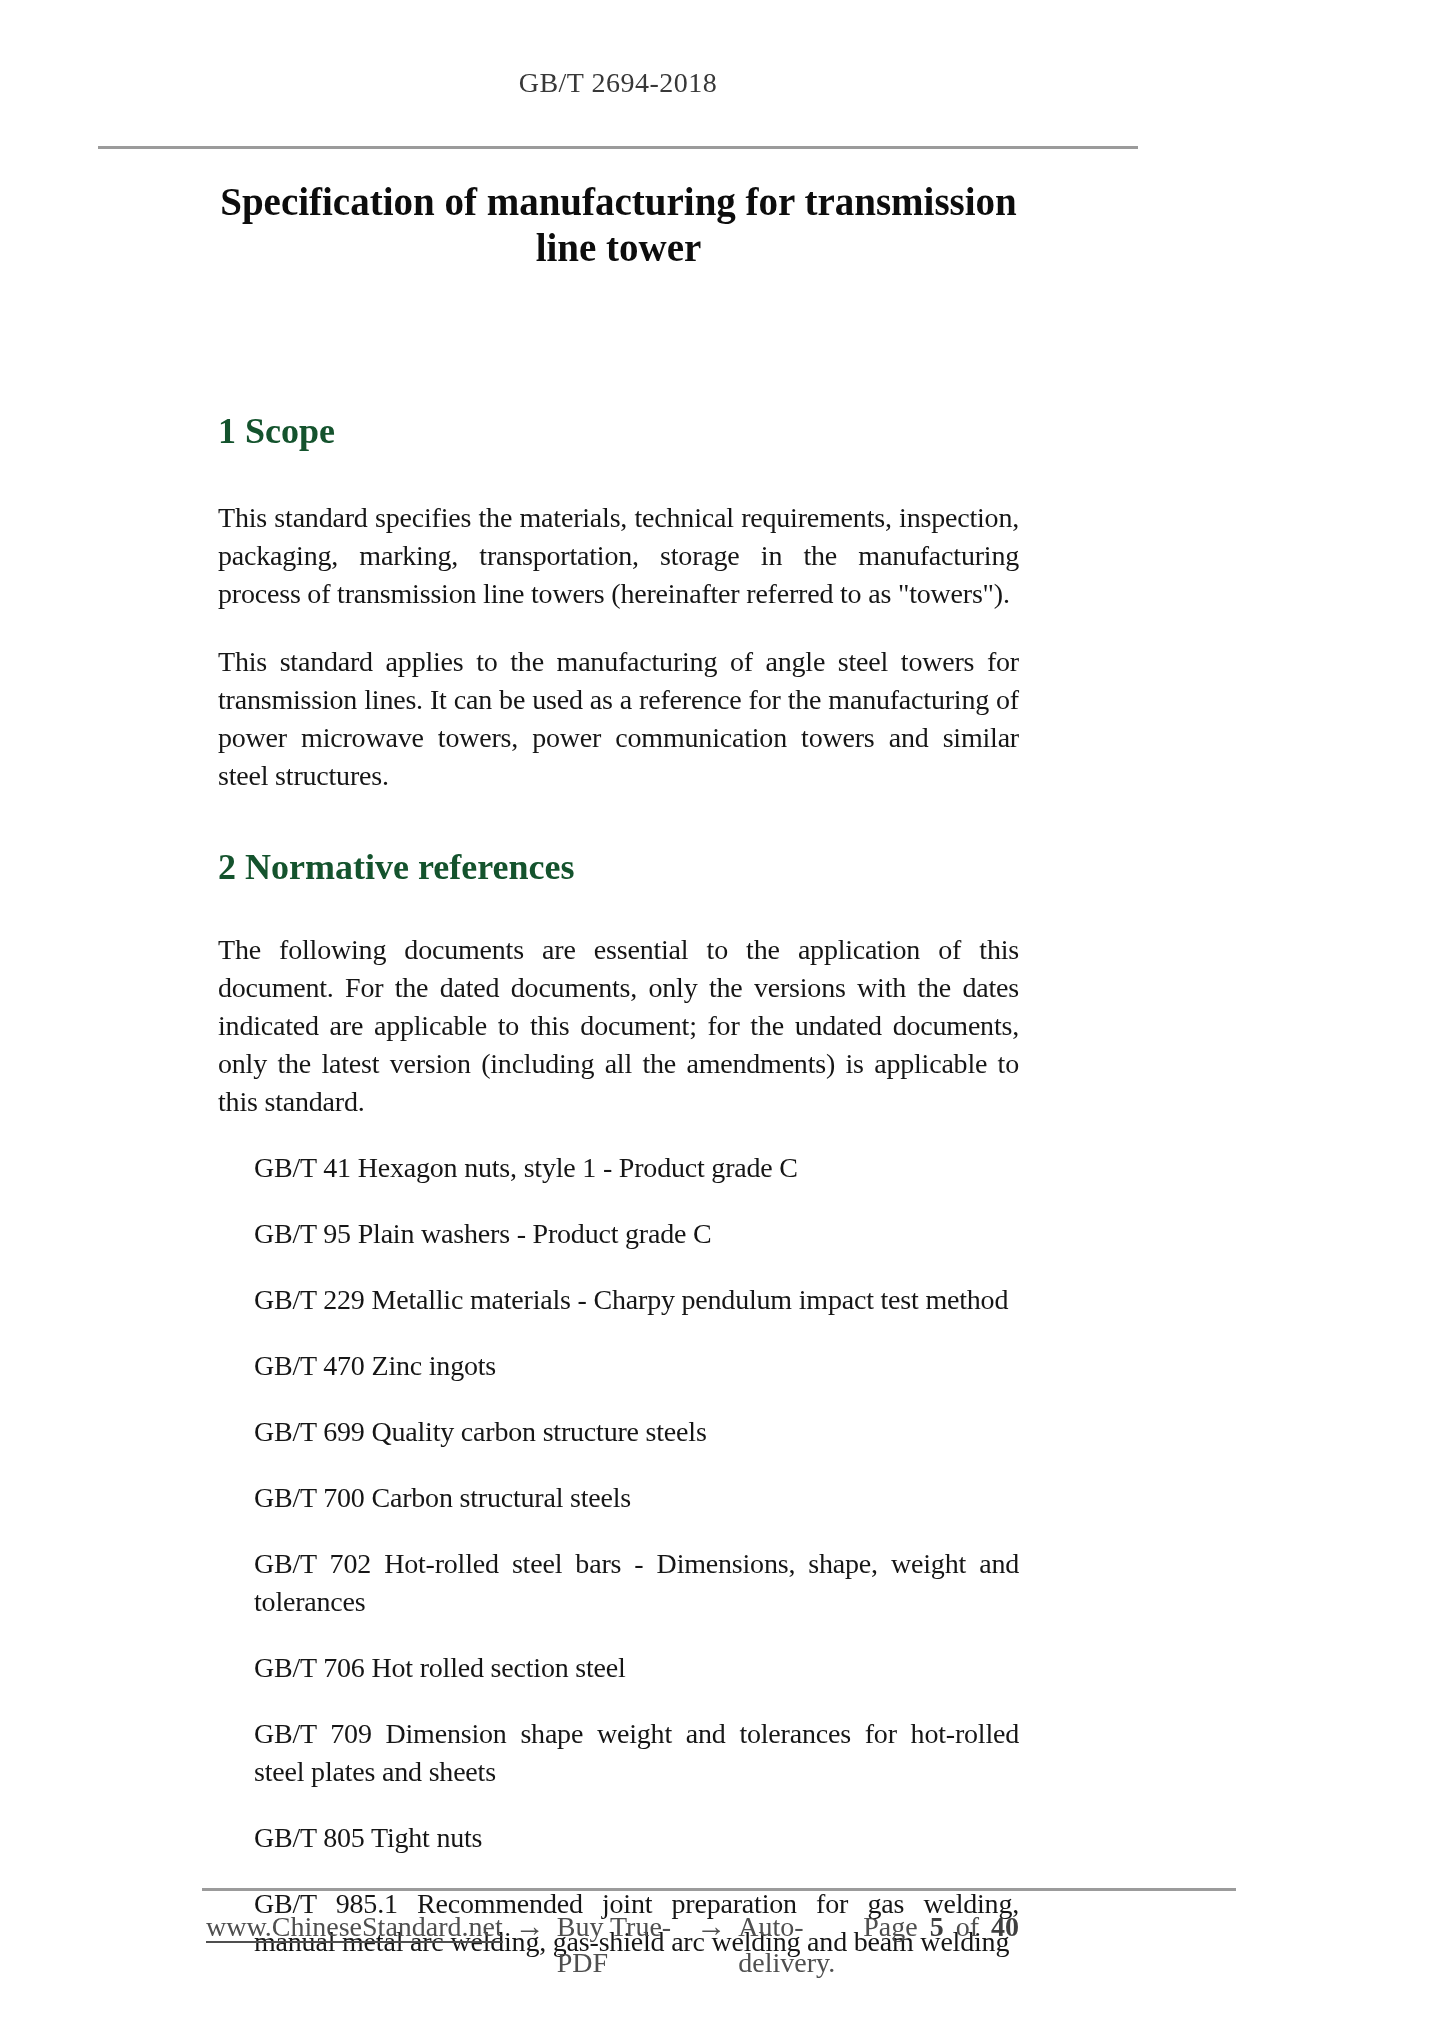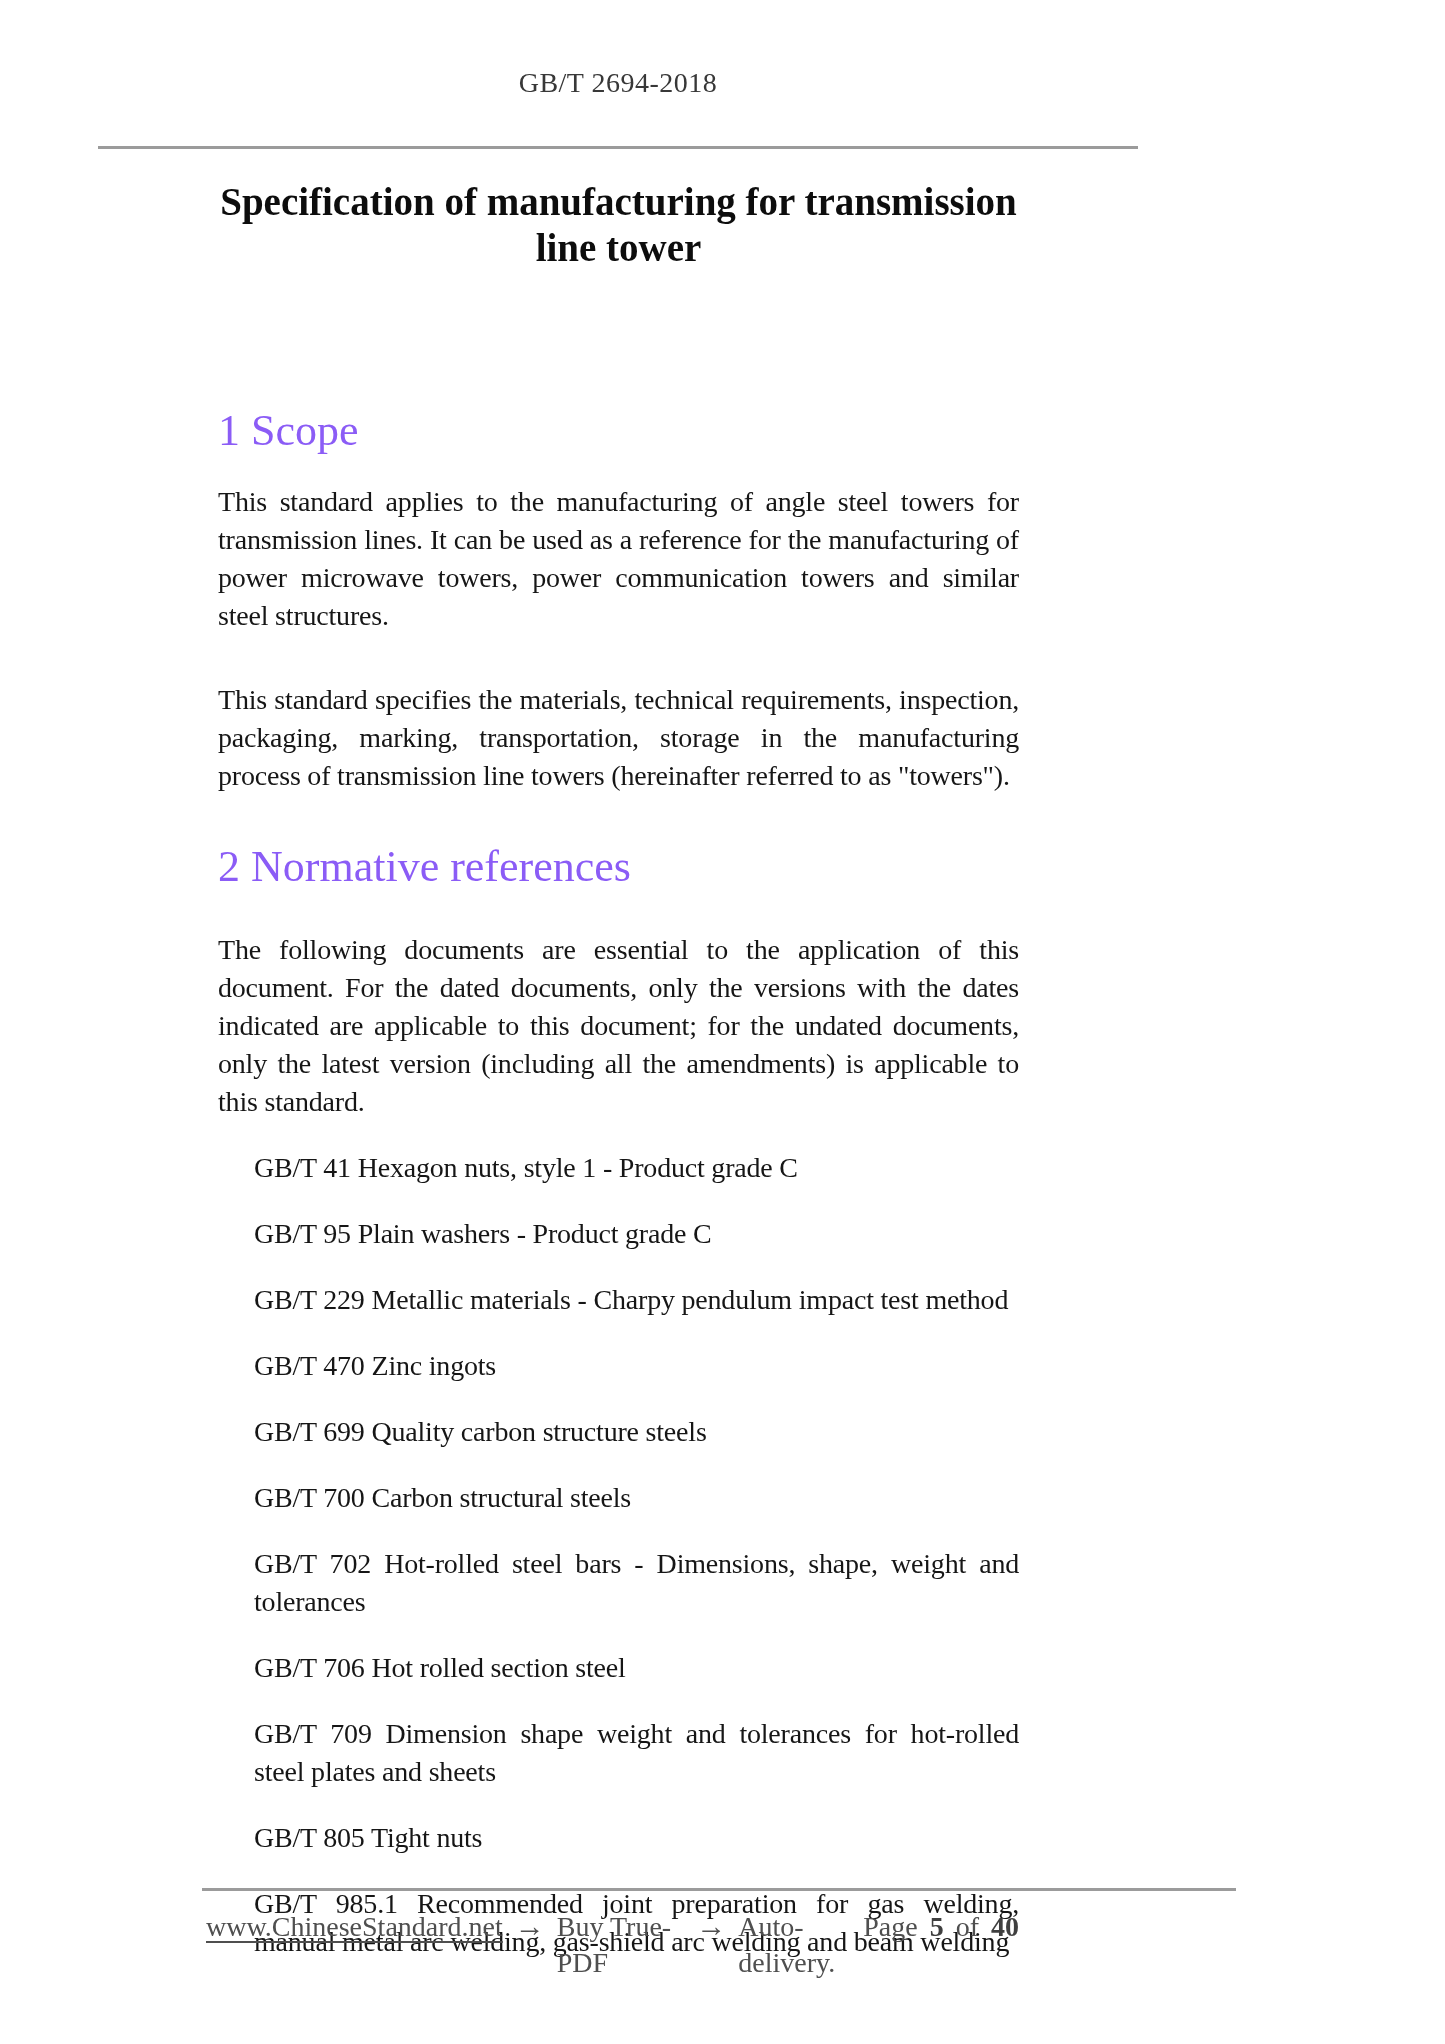--- a/index.html
+++ b/index.html
@@ -32,24 +32,24 @@
   }
   .doc-title {
     margin-top: 30px;
     text-align: center;
     font-size: 39px;
     line-height: 46px;
     font-weight: bold;
     color: #0d0d0d;
   }
   .section-heading {
-    font-size: 44px;
+    font-size: 36px;
     line-height: 44px;
-    font-weight: normal;
-    color: #8b5cf6;
+    font-weight: bold;
+    color: #14532d;
   }
   .heading-scope { margin-top: 138px; }
   .heading-normref { margin-top: 50px; }
   .para {
     font-size: 28px;
     line-height: 38px;
     text-align: justify;
     letter-spacing: -0.2px;
     color: #161616;
   }
@@ -112,23 +112,23 @@
 
   <div class="doc-header">GB/T 2694-2018</div>
 
   <div class="header-rule"></div>
 
   <div class="content">
     <h1 class="doc-title">Specification of manufacturing for transmission line tower</h1>
 
     <h2 class="section-heading heading-scope">1 Scope</h2>
 
+    <p class="para para-first">This standard specifies the materials, technical requirements, inspection, packaging, marking, transportation, storage in the manufacturing process of transmission line towers (hereinafter referred to as "towers").</p>
+
     <p class="para para-next">This standard applies to the manufacturing of angle steel towers for transmission lines. It can be used as a reference for the manufacturing of power microwave towers, power communication towers and similar steel structures.</p>
-
-    <p class="para para-first">This standard specifies the materials, technical requirements, inspection, packaging, marking, transportation, storage in the manufacturing process of transmission line towers (hereinafter referred to as "towers").</p>
 
     <h2 class="section-heading heading-normref">2 Normative references</h2>
 
     <p class="para para-normref">The following documents are essential to the application of this document. For the dated documents, only the versions with the dates indicated are applicable to this document; for the undated documents, only the latest version (including all the amendments) is applicable to this standard.</p>
 
     <div class="ref-list">
       <p class="ref-item">GB/T 41 Hexagon nuts, style 1 - Product grade C</p>
       <p class="ref-item">GB/T 95 Plain washers - Product grade C</p>
       <p class="ref-item">GB/T 229 Metallic materials - Charpy pendulum impact test method</p>
       <p class="ref-item">GB/T 470 Zinc ingots</p>

